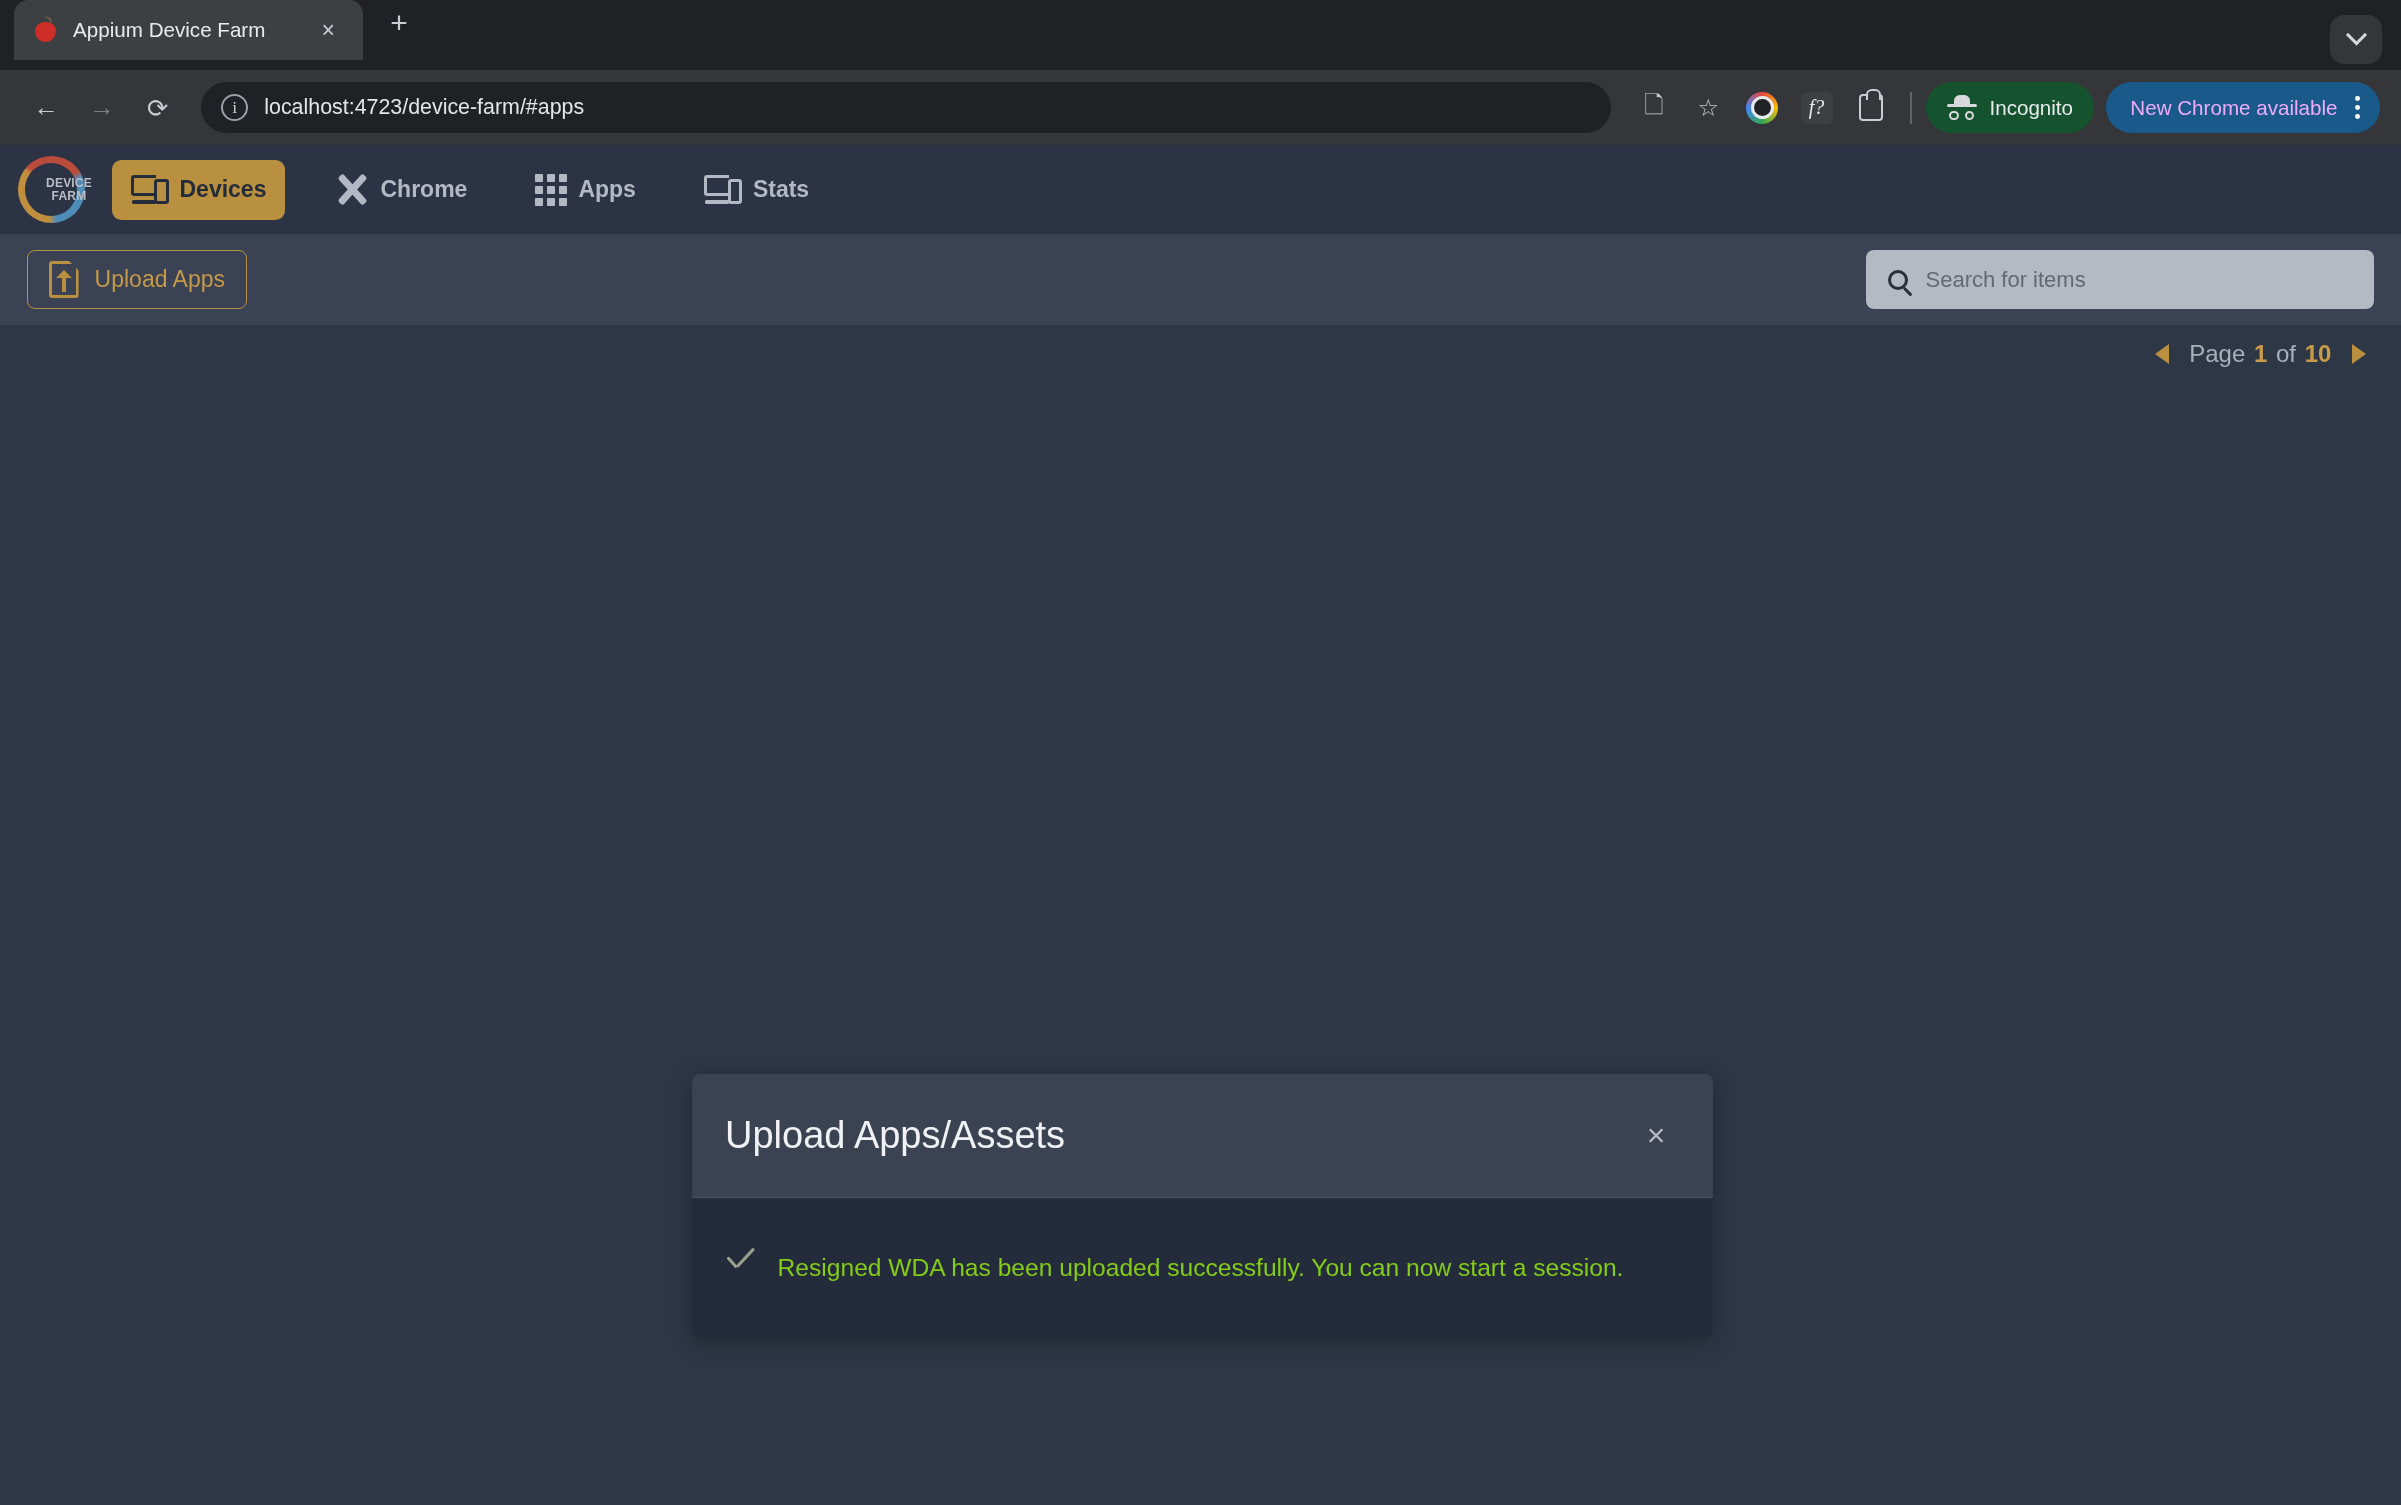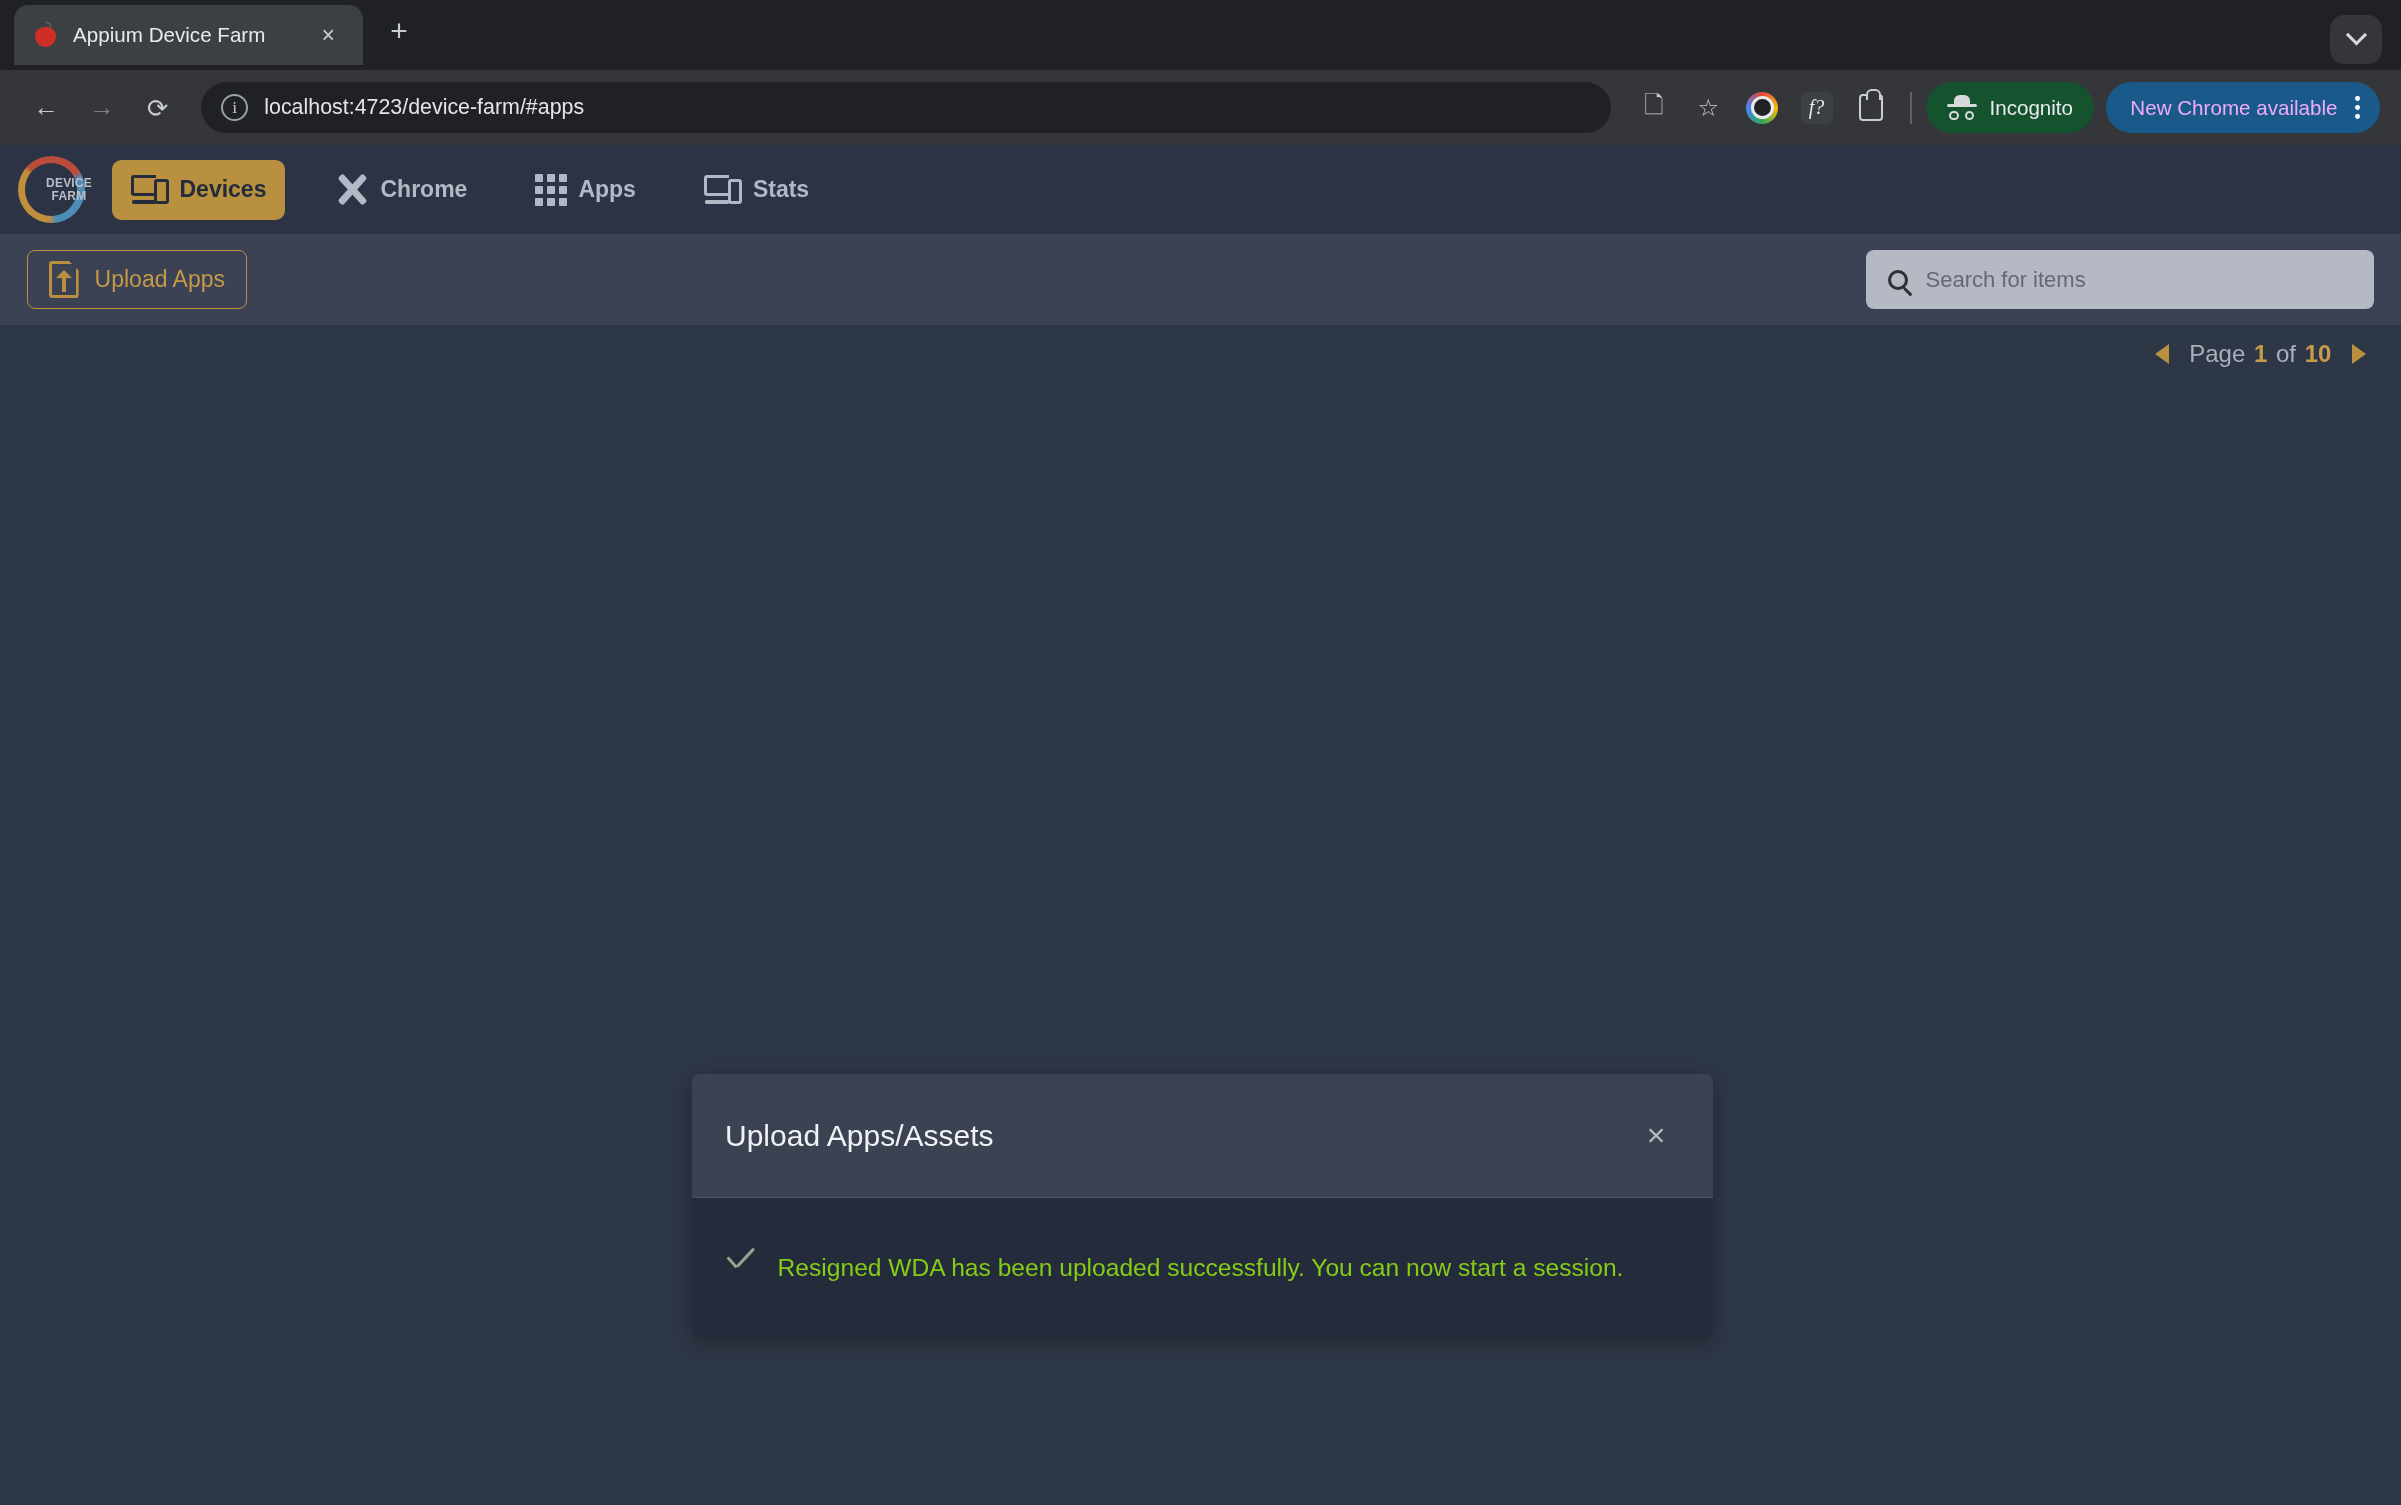--- a/index.html
+++ b/index.html
@@ -8,21 +8,21 @@
     background: #202124;
     font-family: "Liberation Sans", sans-serif;
     overflow: hidden;
   }
 
   
   .browser { width: 2401px; height: 1506px; display: flex; flex-direction: column; }
 
   .tabstrip {
     height: 70px; background: #202124; position: relative;
-    display: flex; align-items: center; padding-left: 14.3px;
+    display: flex; align-items: flex-start; padding-left: 14.3px;
   }
   .tab {
     height: 60px; width: 349px; background: #3c4043;
     border-radius: 14.3px 14.3px 0 0; display: flex; align-items: center;
     padding: 0 17.5px; position: relative;
   }
   .tab-favicon {
     width: 27px; height: 27px; margin-right: 14.3px; position: relative; flex: 0 0 auto;
   }
   .tab-favicon .apple {
@@ -269,21 +269,21 @@
   .modal {
     position: absolute; left: 692px; top: 692px;
     width: 1021px; border-radius: 8px; overflow: hidden;
     box-shadow: 0 4.8px 22px rgba(0,0,0,0.28);
   }
   .modal-header {
     height: 124px; background: #3b4252; display: flex; align-items: center;
     justify-content: space-between; padding: 0 33px;
     border-bottom: 0.8px solid #4a5162;
   }
-  .modal-title { color: #f0f2f5; font-size: 30px; }
+  .modal-title { color: #f0f2f5; font-size: 38px; }
   .modal-close {
     width: 48px; height: 48px; display: flex; align-items: center;
     justify-content: center; color: #b5bac4; font-size: 32px; font-weight: 300;
   }
   .modal-body {
     background: #242c3c; min-height: 140px; display: flex; align-items: center;
     padding: 0 33px; gap: 20.6px;
   }
   .check {
     width: 32px; height: 17.5px; flex: 0 0 auto; position: relative; top: -3.2px;

